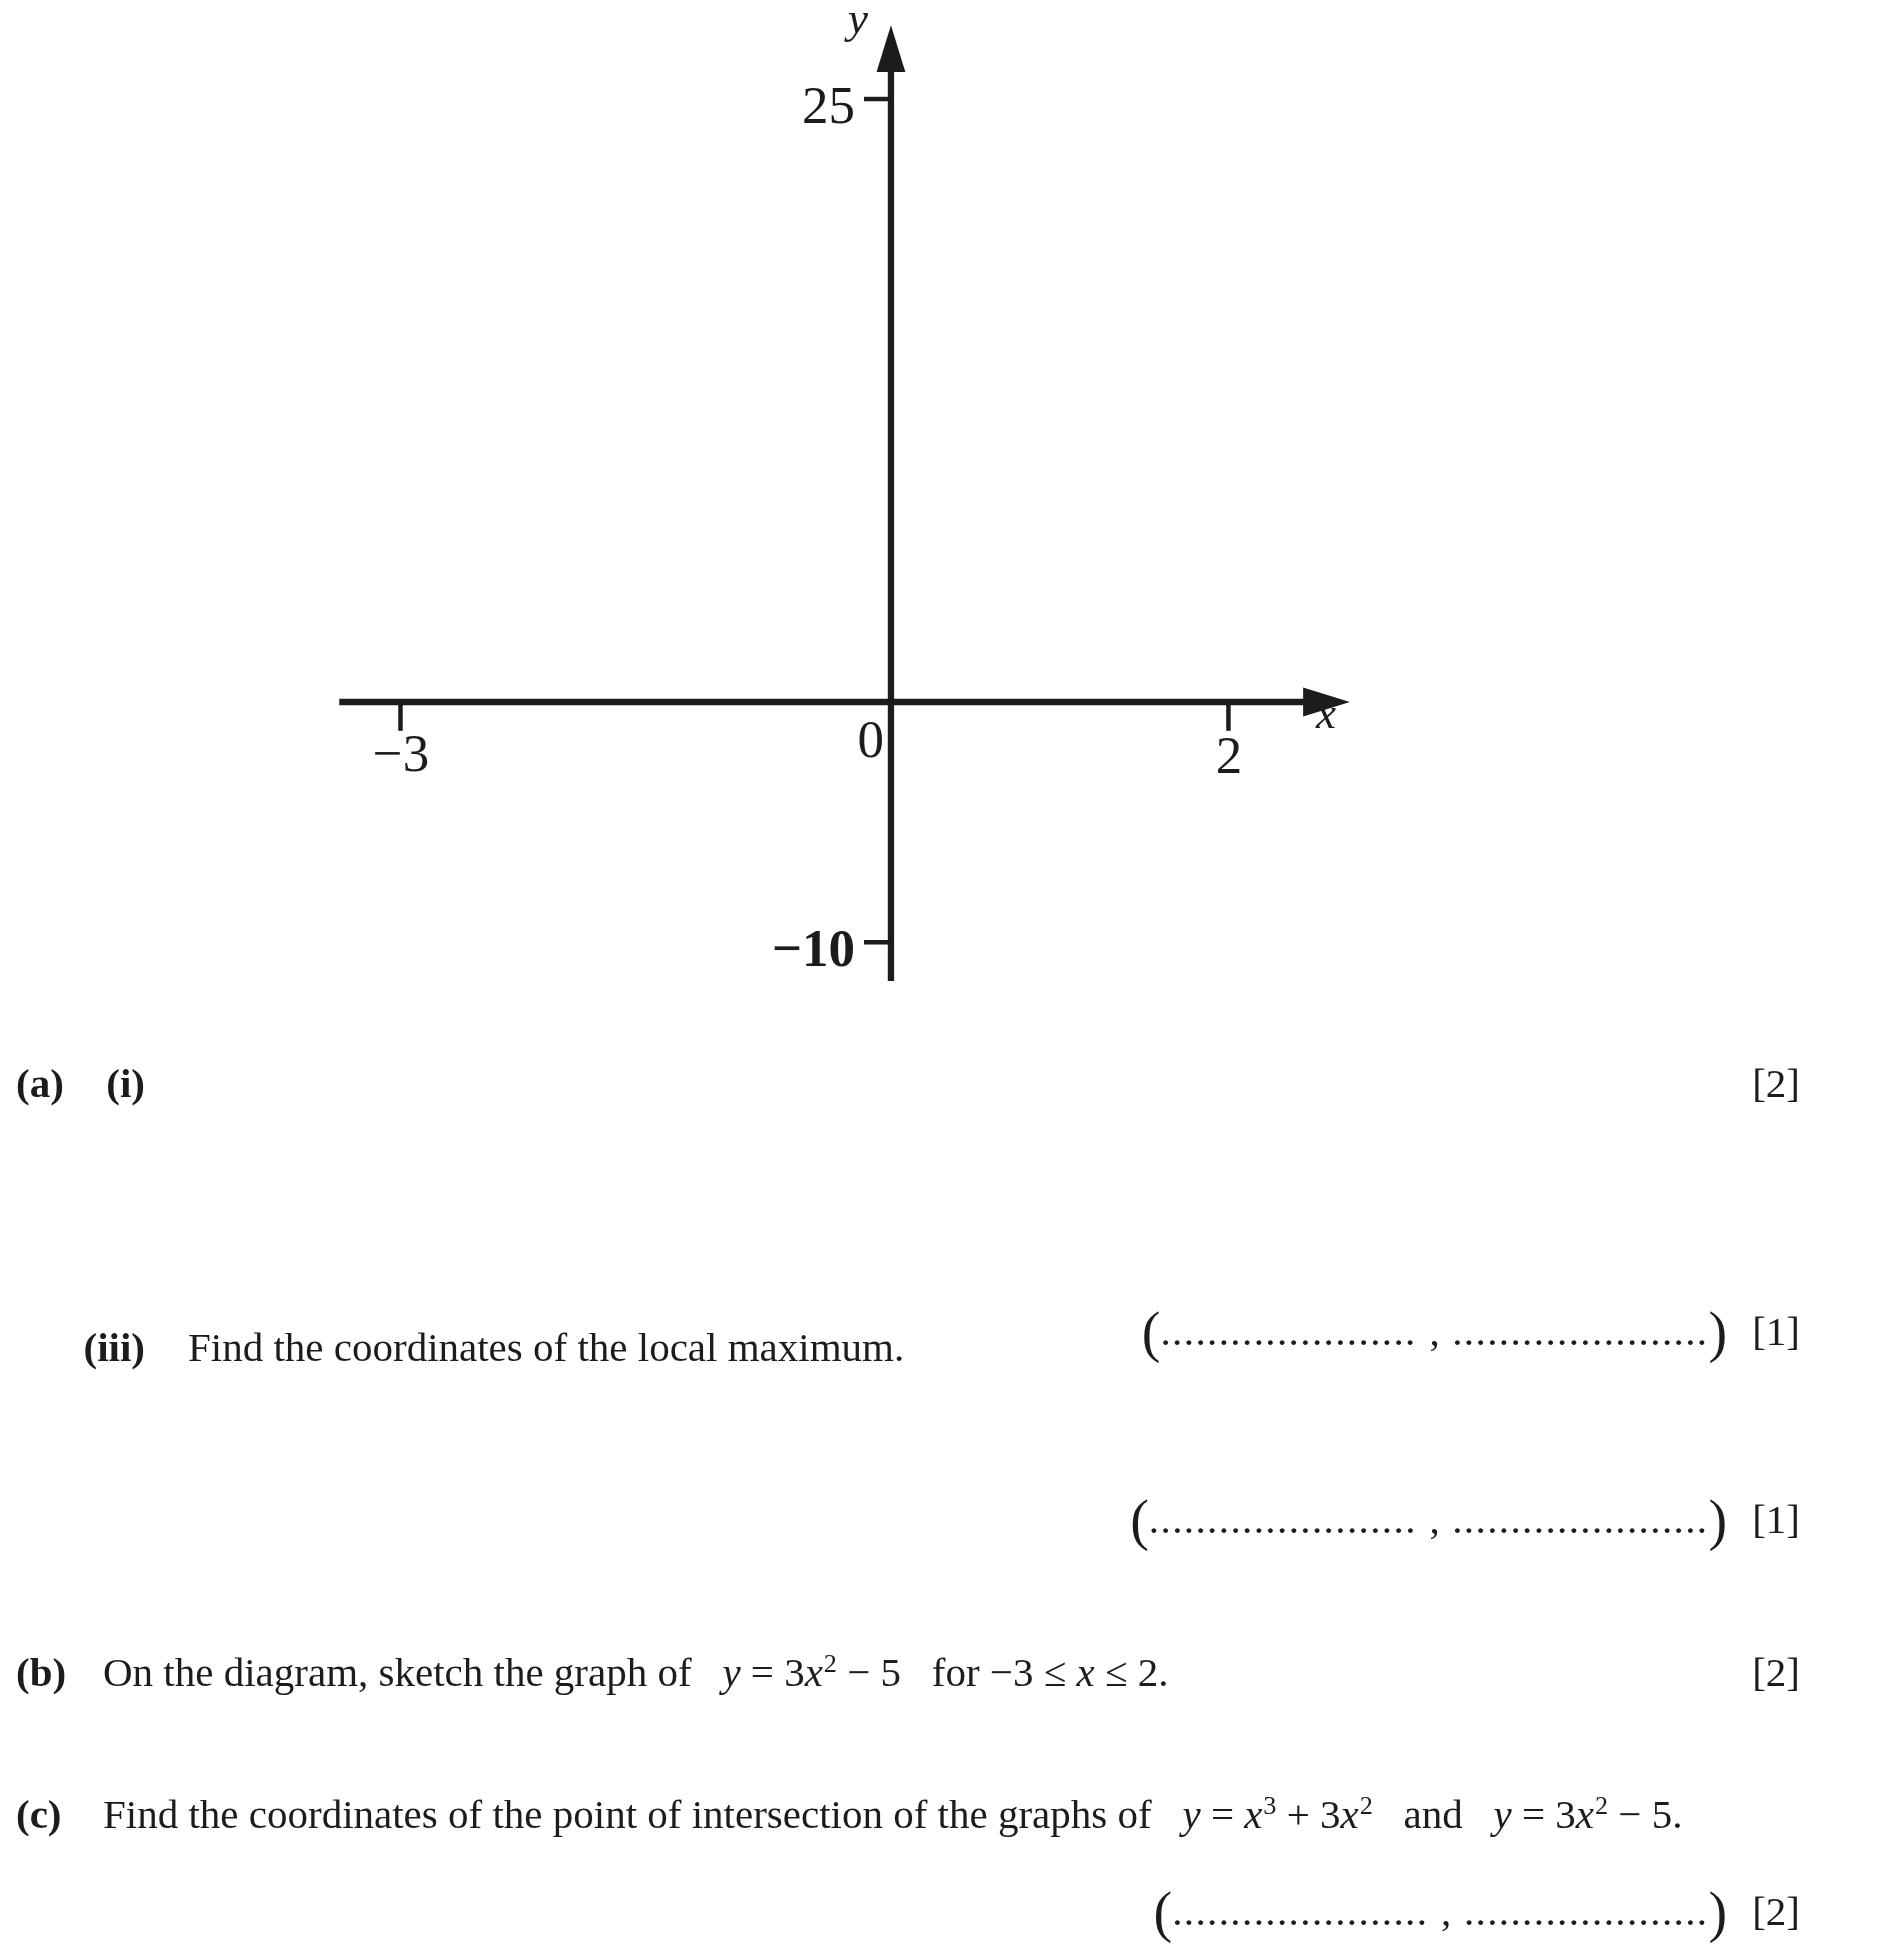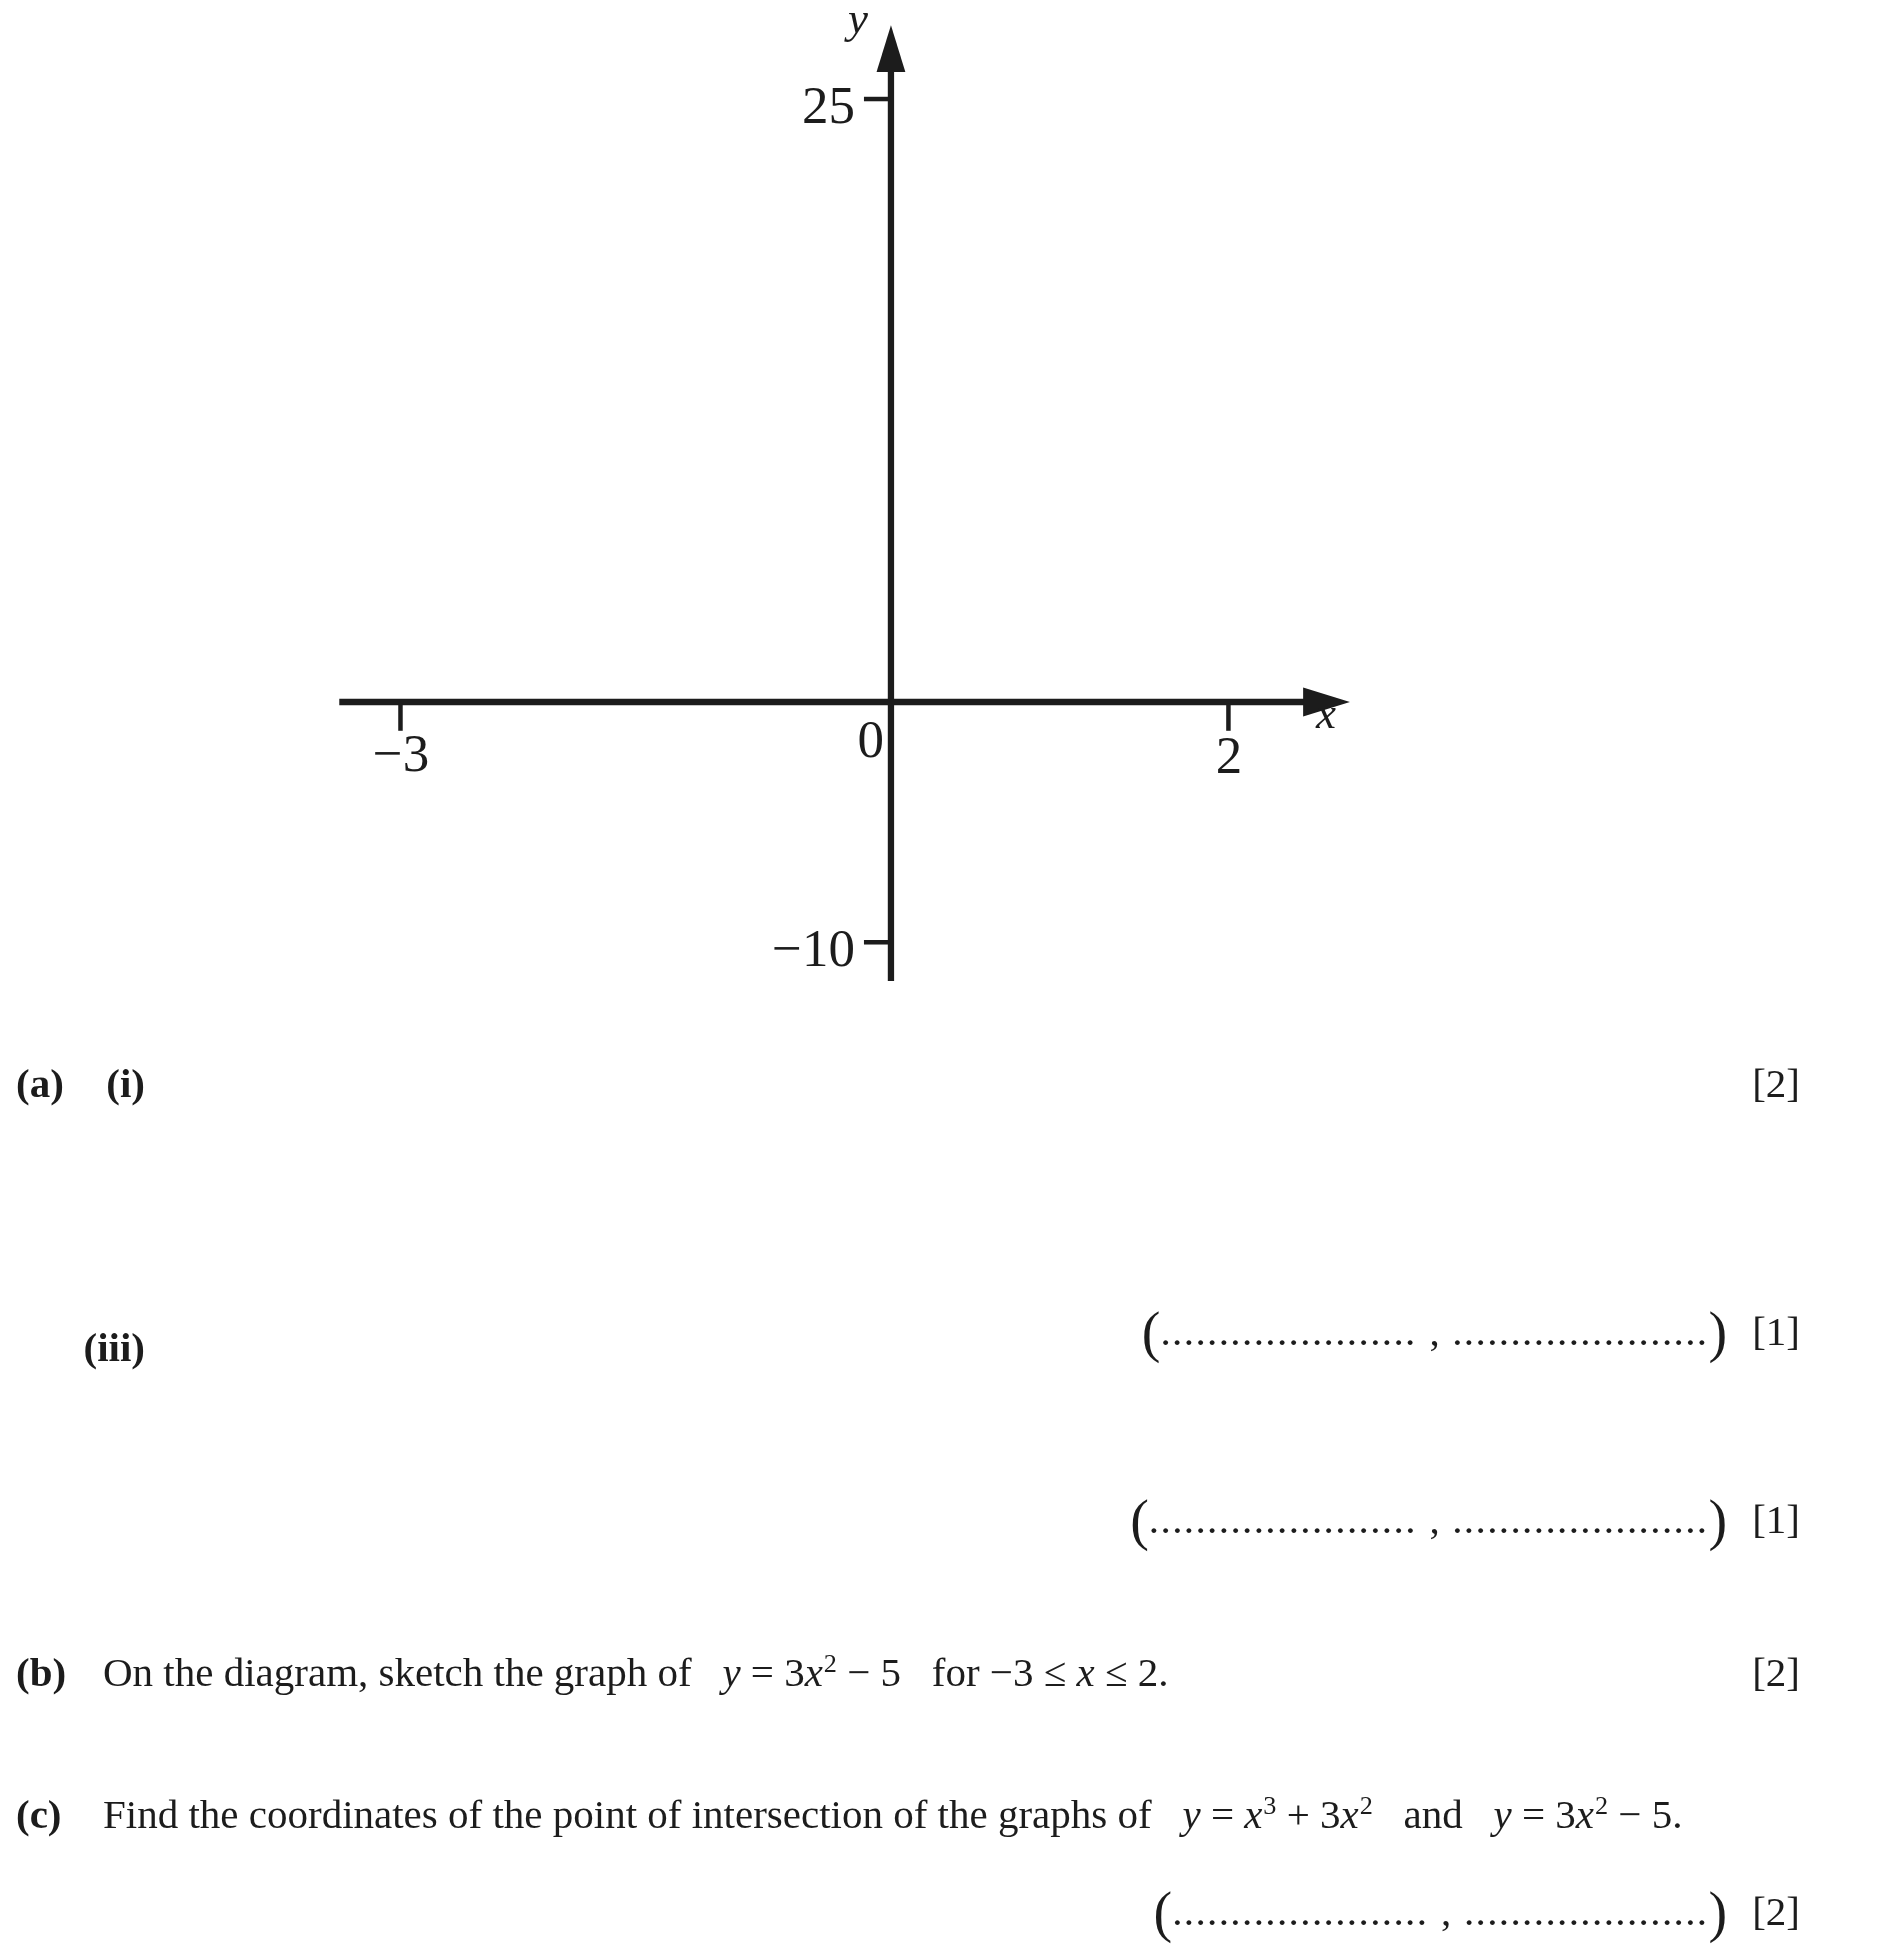--- a/index.html
+++ b/index.html
@@ -72,40 +72,41 @@
       <polygon points="1500,780 1448,764 1448,796" fill="#1c1c1c"></polygon>
 
       <line x1="960" y1="110" x2="990" y2="110" stroke="#1c1c1c" stroke-width="5"></line>
       <line x1="960" y1="1047" x2="990" y2="1047" stroke="#1c1c1c" stroke-width="5"></line>
       <line x1="445" y1="782" x2="445" y2="812" stroke="#1c1c1c" stroke-width="5"></line>
       <line x1="1365" y1="782" x2="1365" y2="812" stroke="#1c1c1c" stroke-width="5"></line>
     </svg>
 
     <div class="axis-label" style="left:848px;top:-3.6px;">y</div>
     <div class="tick-label ta-r" style="left:774px;top:79px;width:81px;">25</div>
-    <div class="tick-label ta-r" style="left:736px;top:922px;width:119px;">−10</div>
+    <div class="tick-label ta-r" style="left:736px;top:922px;width:119px;font-weight:bold;">−10</div>
     <div class="tick-label ta-r" style="left:810px;top:713px;width:74px;">0</div>
     <div class="tick-label ta-c" style="left:358px;top:727px;width:86px;">−3</div>
     <div class="tick-label ta-c" style="left:1193px;top:729px;width:72px;">2</div>
     <div class="axis-label" style="left:1316px;top:691px;">x</div>
   </div>
 
   <div class="qrow" style="top:1055px;">
     <span class="lab-main">(a)</span>
     <span class="lab-rom">(i)</span>
     <span class="mark">[2]</span>
   </div>
 
 
   <div class="answer-row" style="top:1299px;">
     <span class="paren">(</span><span class="dots">......................</span><span class="ans-comma">,</span><span class="dots">......................</span><span class="paren">)</span><span class="ans-mark">[1]</span>
   </div>
 
   <div class="qrow" style="top:1319px;">
     <span class="lab-rom">(iii)</span>
+    <span class="qtext x-a">Find the coordinates of the local maximum.</span>
   </div>
 
   <div class="answer-row" style="top:1487px;">
     <span class="paren">(</span><span class="dots">.......................</span><span class="ans-comma">,</span><span class="dots">......................</span><span class="paren">)</span><span class="ans-mark">[1]</span>
   </div>
 
   <div class="qrow" style="top:1644px;">
     <span class="lab-main">(b)</span>
     <span class="qtext x-b"><span>On the diagram, sketch the graph of &nbsp; </span><span class="it">y</span><span> = 3</span><span class="it">x</span><span class="sup">2</span><span> − 5 &nbsp; for −3 ≤ </span><span class="it">x</span><span> ≤ 2.</span></span>
     <span class="mark">[2]</span>

